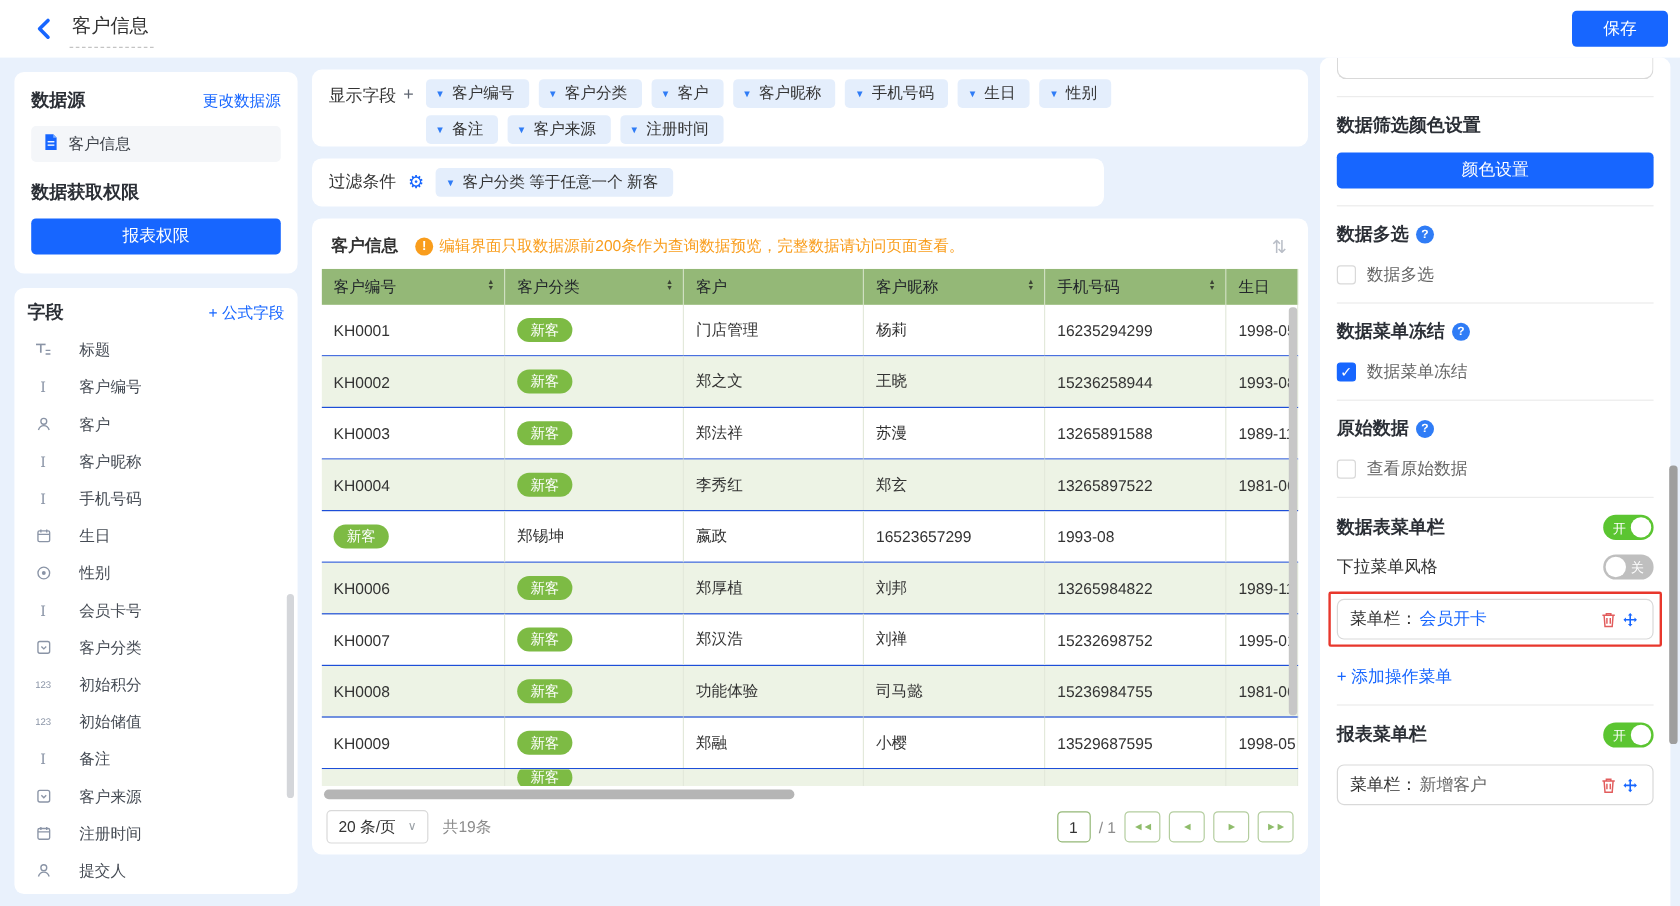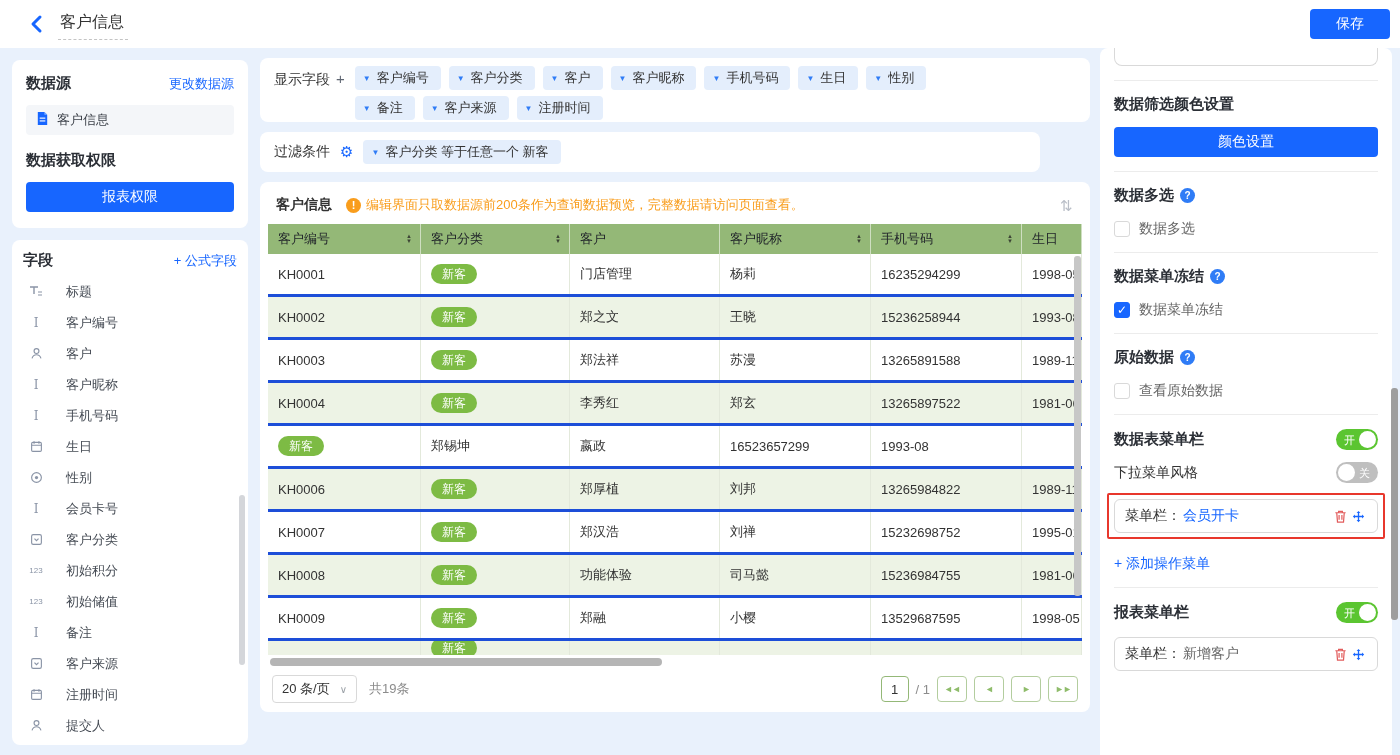--- a/index.html
+++ b/index.html
@@ -35,37 +35,37 @@
   
   .card-display { left:260px; top:58px; width:830px; height:64px; padding:8px 14px; }
   .disp-row { display:flex; align-items:flex-start; }
   .disp-label { font-size:14px; color:#333; margin-top:5px; white-space:nowrap; }
   .disp-plus { font-size:15px; color:#5f6672; margin:4px 10px 0 6px; cursor:pointer; }
   .chips-col { display:flex; flex-direction:column; gap:6px; }
   .chips-row { display:flex; gap:8px; }
   .chip { display:flex; align-items:center; gap:6px; background:#e4eefc; border-radius:4px; height:24px; padding:0 12px 0 8px; font-size:13px; color:#333; cursor:pointer; white-space:nowrap; }
   .chip .caret { color:#2f7cf6; font-size:8px; }
 
-  .card-filter { left:260px; top:132px; width:780px; height:40px; padding:8px 14px; display:flex; align-items:center; gap:10px; }
+  .card-filter { left:260px; top:132px; width:660px; height:40px; padding:8px 14px; display:flex; align-items:center; gap:10px; }
   .filter-label { font-size:14px; color:#333; white-space:nowrap; }
   .gear { color:#1766ff; font-size:15px; cursor:pointer; }
 
   .card-table { left:260px; top:182px; width:830px; height:530px; padding:8px; }
   .table-title-row { display:flex; align-items:center; padding:6px 6px 10px 8px; position:relative; }
   .tbl-title { font-size:14px; font-weight:bold; color:#333; margin-right:14px; }
   .warn-ico { width:15px; height:15px; border-radius:50%; background:#f99d1c; color:#fff; font-size:11px; font-weight:bold; display:inline-flex; align-items:center; justify-content:center; margin-right:5px; flex:none; }
   .warn-text { font-size:13px; color:#f99d1c; }
   .sort-tool { position:absolute; right:2px; top:2px; width:28px; height:28px; display:flex; align-items:center; justify-content:center; color:#b9bec7; font-size:15px; cursor:pointer; }
 
   .grid-wrap { position:relative; width:814px; overflow:hidden; }
   .t-row { display:grid; grid-template-columns:153px 149px 150px 151px 151px 60px; width:814px; }
   .t-head { background:#94b877; height:30px; }
   .th { display:flex; align-items:center; justify-content:space-between; padding:0 8px 0 10px; font-size:13px; color:#22262b; border-right:1px solid rgba(255,255,255,.55); overflow:hidden; white-space:nowrap; }
   .sort-arrows { display:flex; flex-direction:column; line-height:5px; font-size:6px; color:#3c4435; margin-left:4px; cursor:pointer; }
-  .t-body-row { height:43px; border-bottom:3px solid #1d4ed8; }
+  .t-body-row { height:43px; border-bottom:1px solid #1d4ed8; }
   .t-body-row.alt { background:#edf3e5; }
   .td { display:flex; align-items:center; padding:0 10px; font-size:13px; color:#333; border-right:1px solid #e3e9db; overflow:hidden; white-space:nowrap; }
   .badge { background:#7dbb44; color:#fff; font-size:12px; border-radius:12px; padding:4px 11px; line-height:1; }
   .partial-row { height:14px; overflow:hidden; border-bottom:none; }
   .v-scroll { position:absolute; right:1px; top:32px; width:7px; height:340px; background:#c7c7c7; border-radius:3px; }
   .h-scroll { width:814px; height:9px; margin-top:3px; position:relative; }
   .h-thumb { position:absolute; left:2px; top:0; width:392px; height:8px; background:#b5b5b5; border-radius:4px; }
 
   .pagination { display:flex; align-items:center; justify-content:space-between; margin-top:8px; padding:0 4px; }
   .pg-left { display:flex; align-items:center; gap:12px; }

